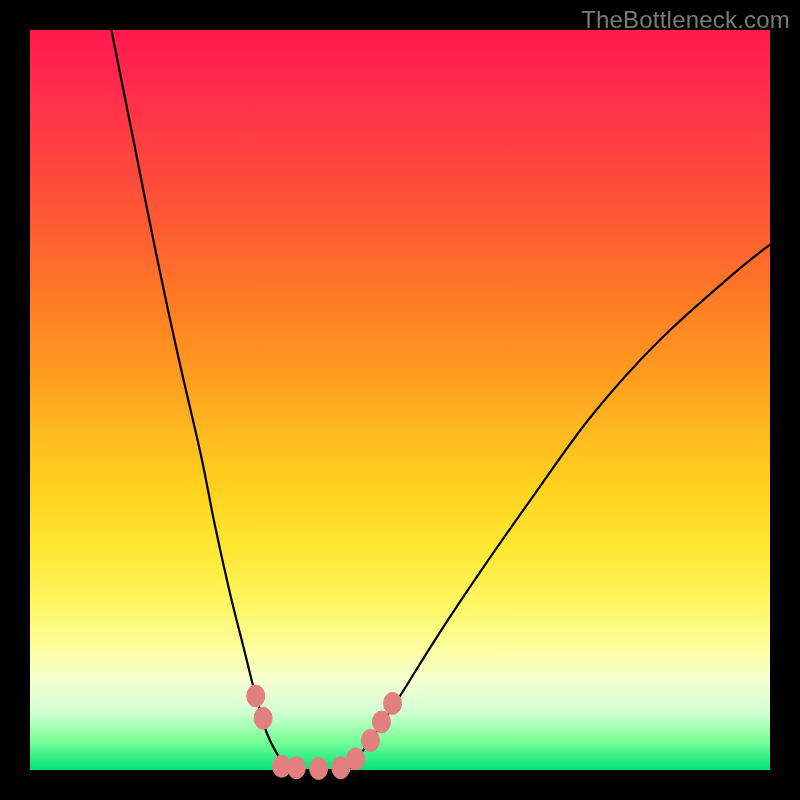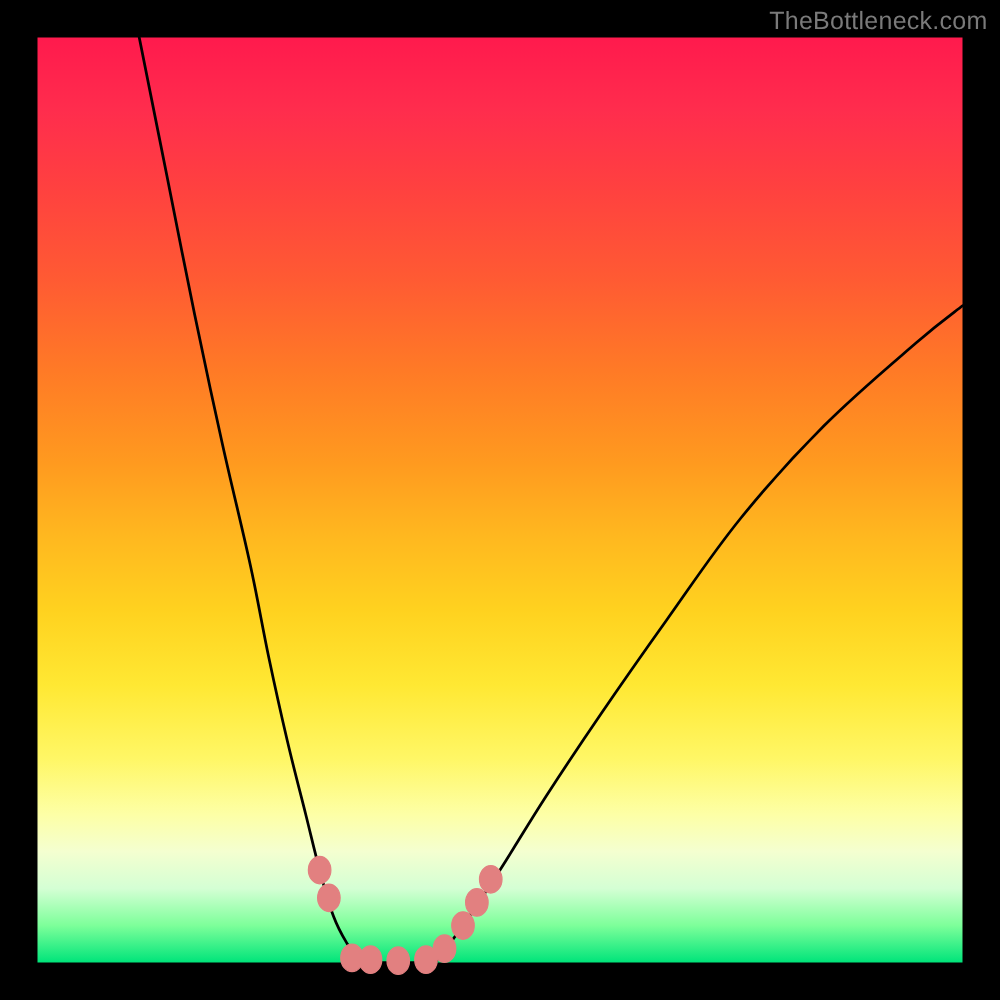--- a/index.html
+++ b/index.html
@@ -38,21 +38,21 @@
       #f4ffd0 88%,
       #d4ffd4 92%,
       #7dff9a 96%,
       #00e47a 100%
     );
   }
   .watermark {
     position: absolute;
     top: 6px;
     right: 10px;
-    font-size: 20px;
+    font-size: 24px;
     font-weight: 500;
     color: #7a7a7a;
     letter-spacing: 0.2px;
     user-select: none;
   }
   svg.curves {
     position: absolute;
     left: 0;
     top: 0;
     width: 740px;

